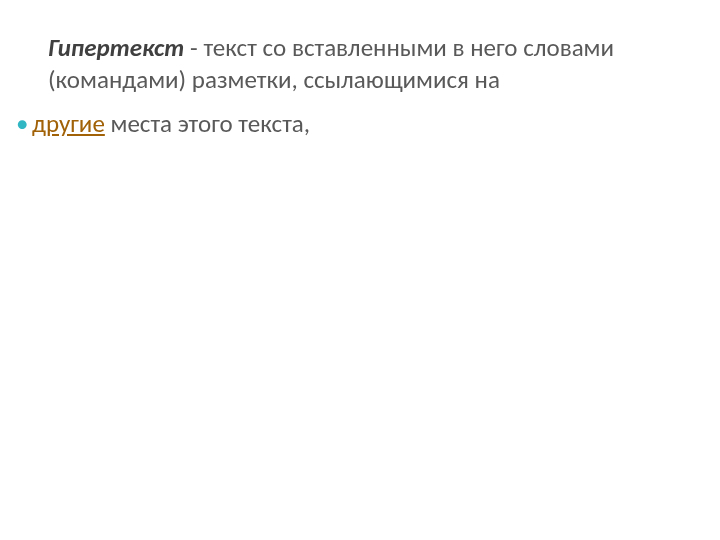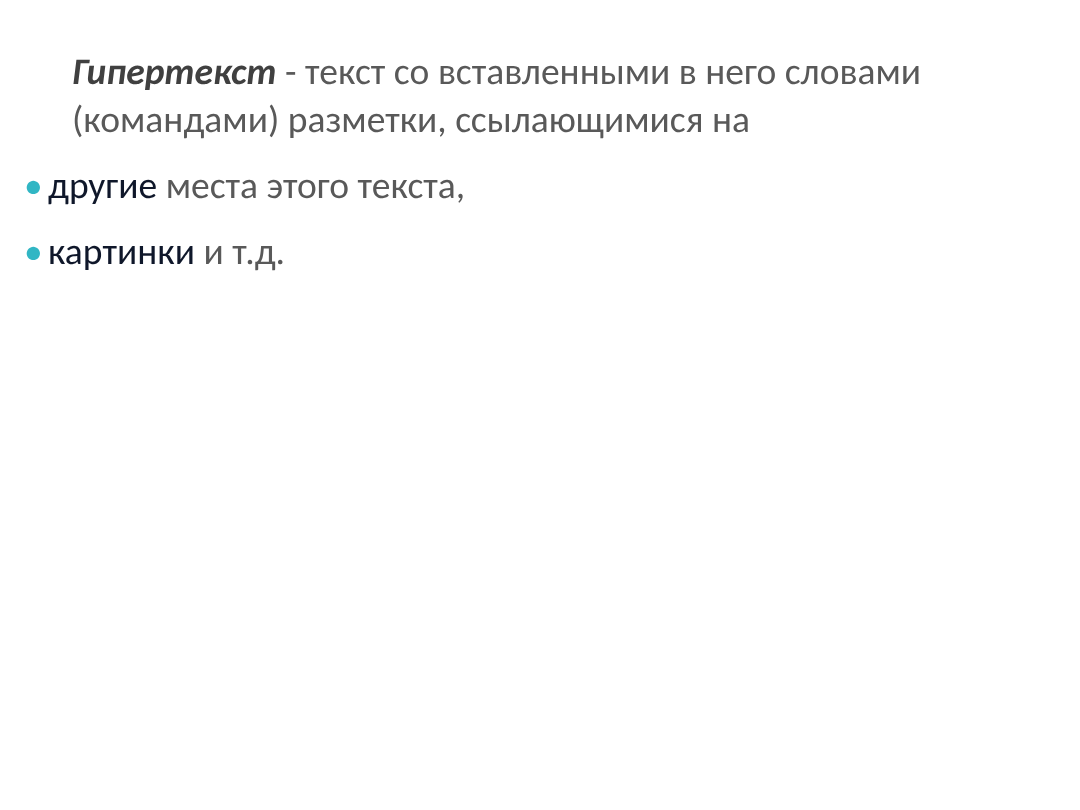--- a/index.html
+++ b/index.html
@@ -43,34 +43,32 @@
   ul.bullets li::before{
     content:"•";
     position:absolute;
     left:-16px;
     top:0;
     color:#31b6c4;
     font-size:25px;
     line-height:1.28;
   }
   .link{
-    color:#0f172a;
+    color:#a16207;
+    text-decoration:underline;
   }
 </style>
 </head>
 <body>
 
 <div class="slide">
 
   <div class="intro">
     <span class="term">Гипертекст</span><span> - текст со вставленными в него словами (командами) разметки, ссылающимися на</span>
   </div>
 
   <ul class="bullets">
     <li>
       <span class="link">другие</span><span> места этого текста,</span>
     </li>
-    <li>
-      <span class="link">картинки</span><span> и т.д.</span>
-    </li>
   </ul>
 
 </div>
 
 </body></html>

